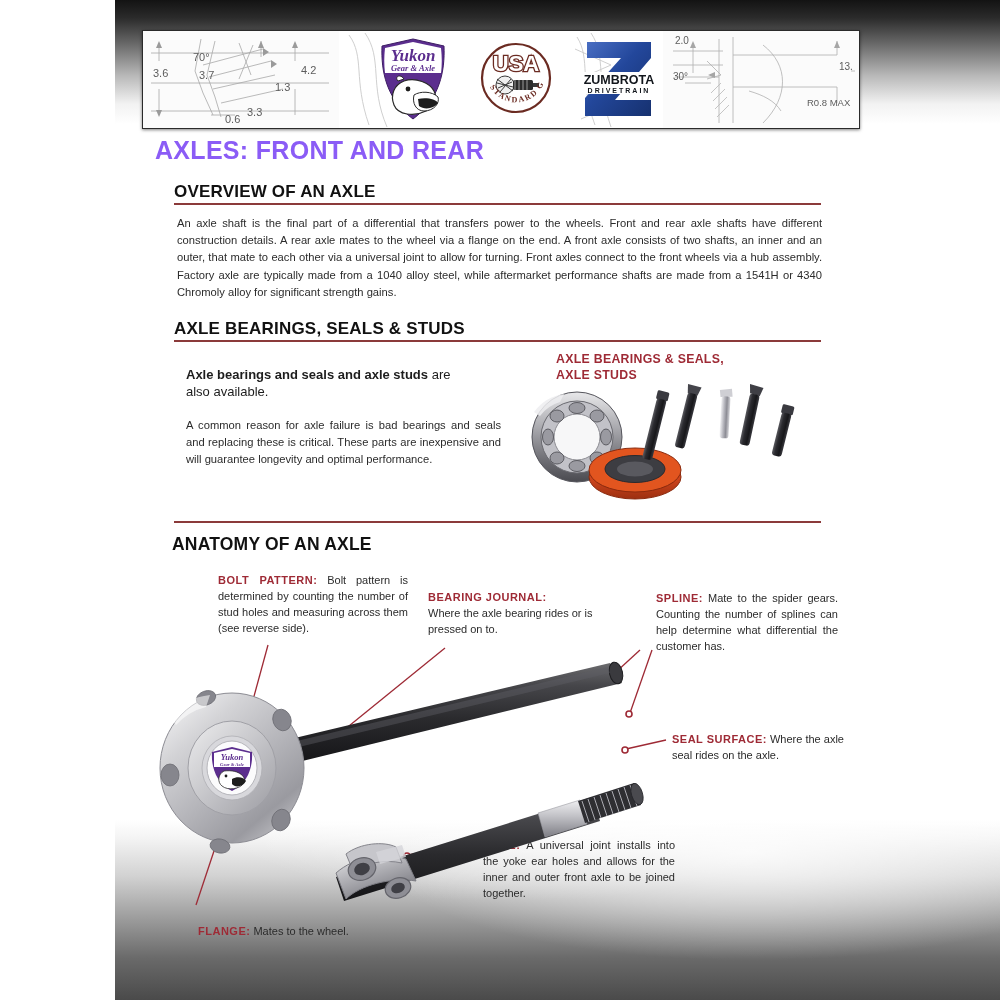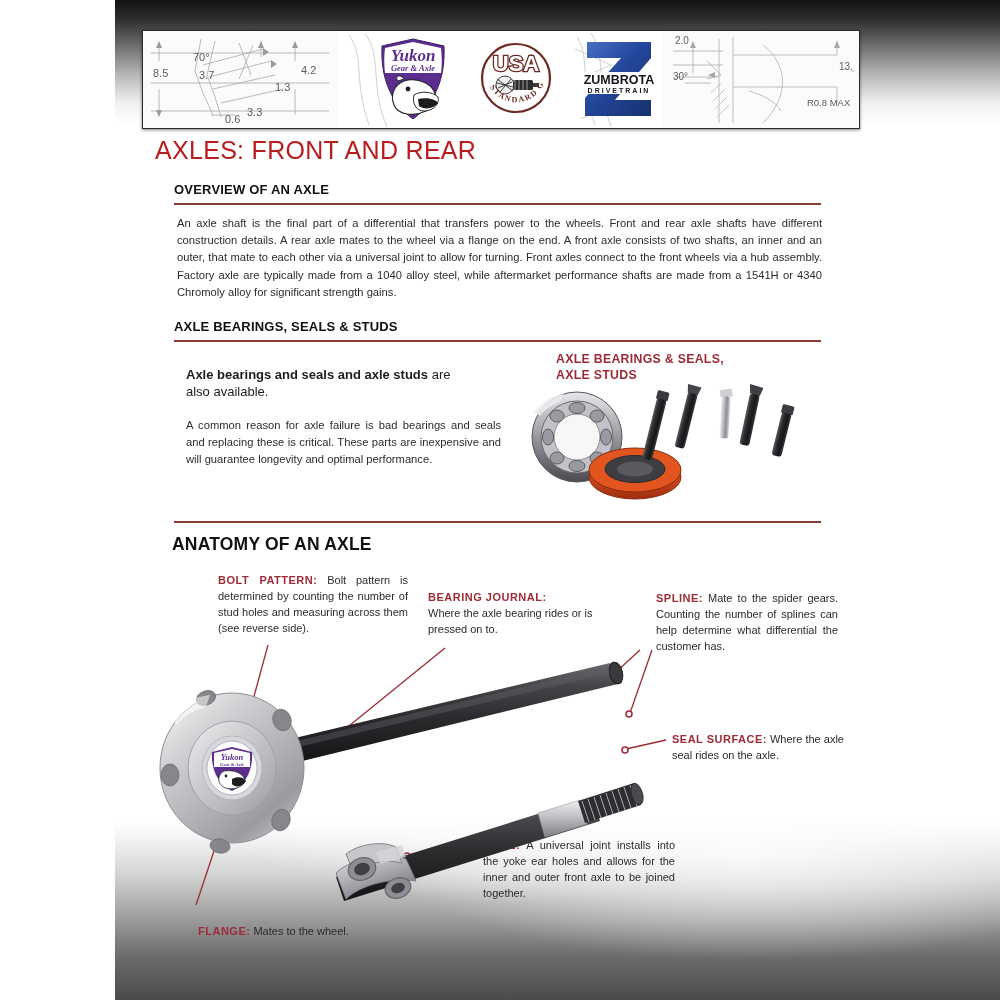--- a/index.html
+++ b/index.html
@@ -102,27 +102,27 @@
     transform: translateX(-50%);
     width: 74px; height: 74px;
   }
   .zb { position: absolute; left: 50%; top: 5px; transform: translateX(-50%); width: 96px; height: 86px; }
 
   
   #title-main {
     position: absolute;
     left: 155px; top: 136px;
     font-size: 25px;
-    font-weight: normal;
-    color: #b91c1c;
+    font-weight: bold;
+    color: #8b5cf6;
     letter-spacing: 0.3px;
   }
   .sec-h {
     position: absolute;
-    font-size: 13px;
+    font-size: 17px;
     font-weight: bold;
     color: #111111;
     letter-spacing: 0.2px;
   }
   .rule {
     position: absolute;
     height: 2px;
     background: #8b3a3a;
   }
 
@@ -198,21 +198,21 @@
         </g>
         <g fill="#9a9a9a">
           <polygon points="16,10 13,17 19,17"></polygon>
           <polygon points="16,86 13,79 19,79"></polygon>
           <polygon points="152,10 149,17 155,17"></polygon>
           <polygon points="118,10 115,17 121,17"></polygon>
           <polygon points="120,17 126,21 120,25"></polygon>
           <polygon points="128,29 134,33 128,37"></polygon>
         </g>
       </svg>
-      <span class="dimtxt" style="left:10px;  top:36px;">8.5</span>
+      <span class="dimtxt" style="left:10px;  top:36px;">3.6</span>
       <span class="dimtxt" style="left:50px;  top:20px;">70°</span>
       <span class="dimtxt" style="left:56px;  top:38px;">3.7</span>
       <span class="dimtxt" style="left:158px; top:33px;">4.2</span>
       <span class="dimtxt" style="left:132px; top:50px;">1.3</span>
       <span class="dimtxt" style="left:104px; top:75px;">3.3</span>
       <span class="dimtxt" style="left:82px;  top:82px;">0.6</span>
     </div>
 
     <div class="bn-draw bn-mid">
       <svg width="324" height="97" viewBox="0 0 324 97">

